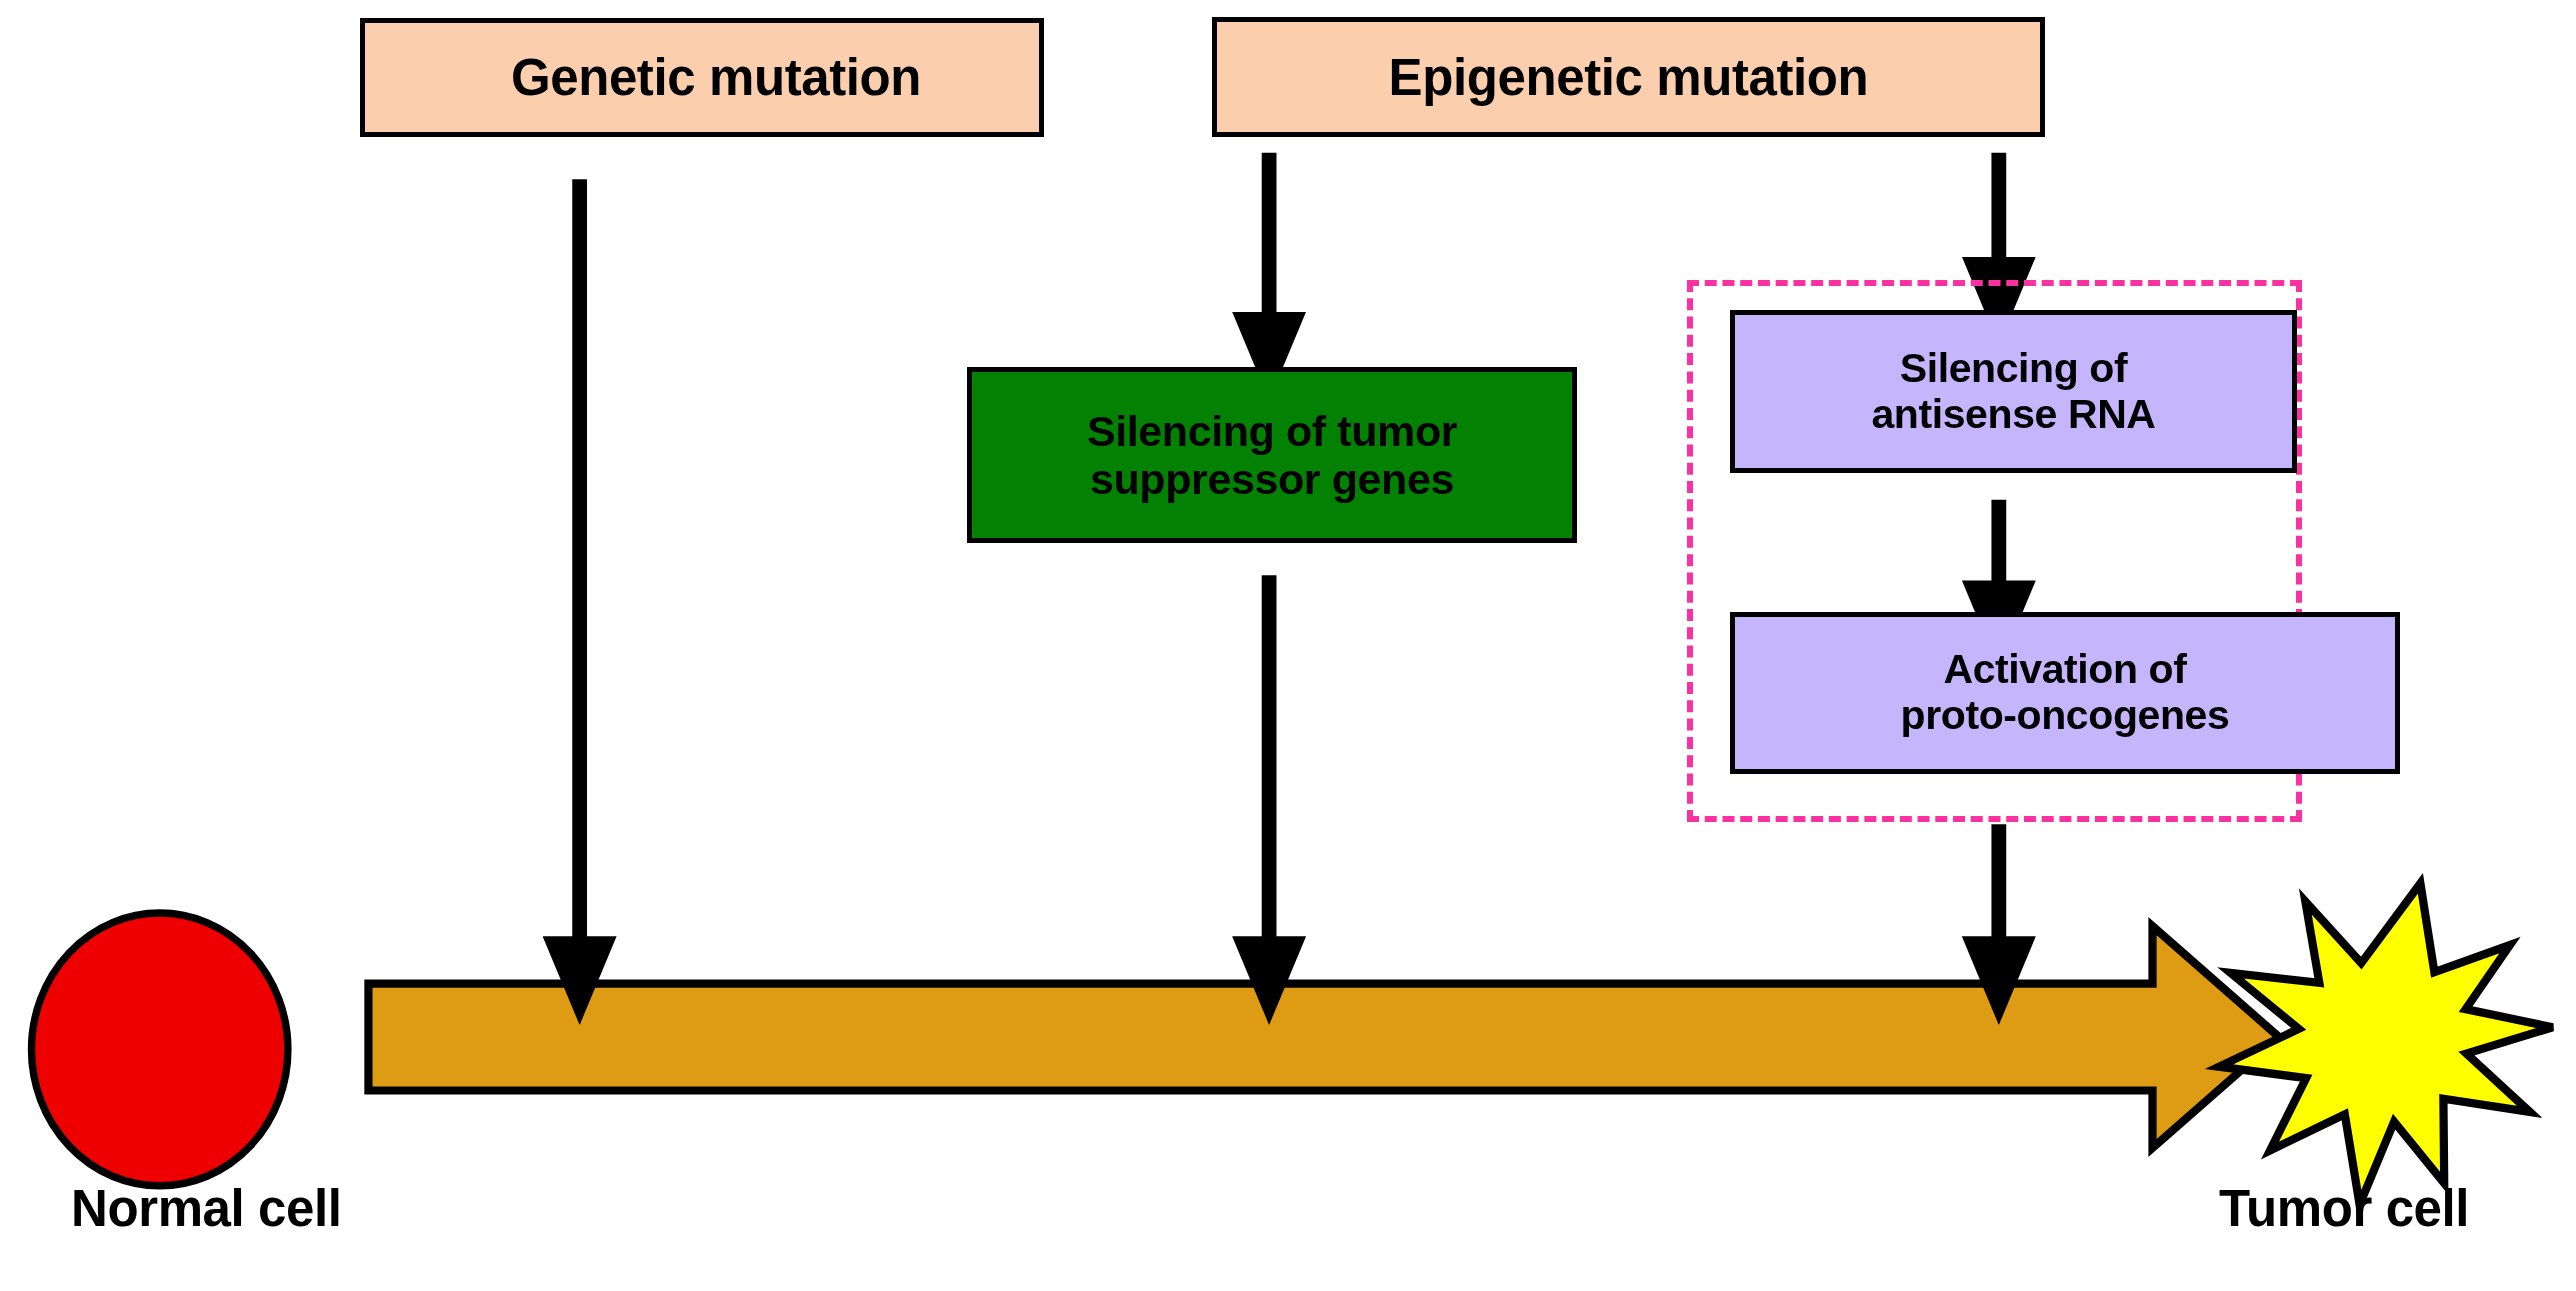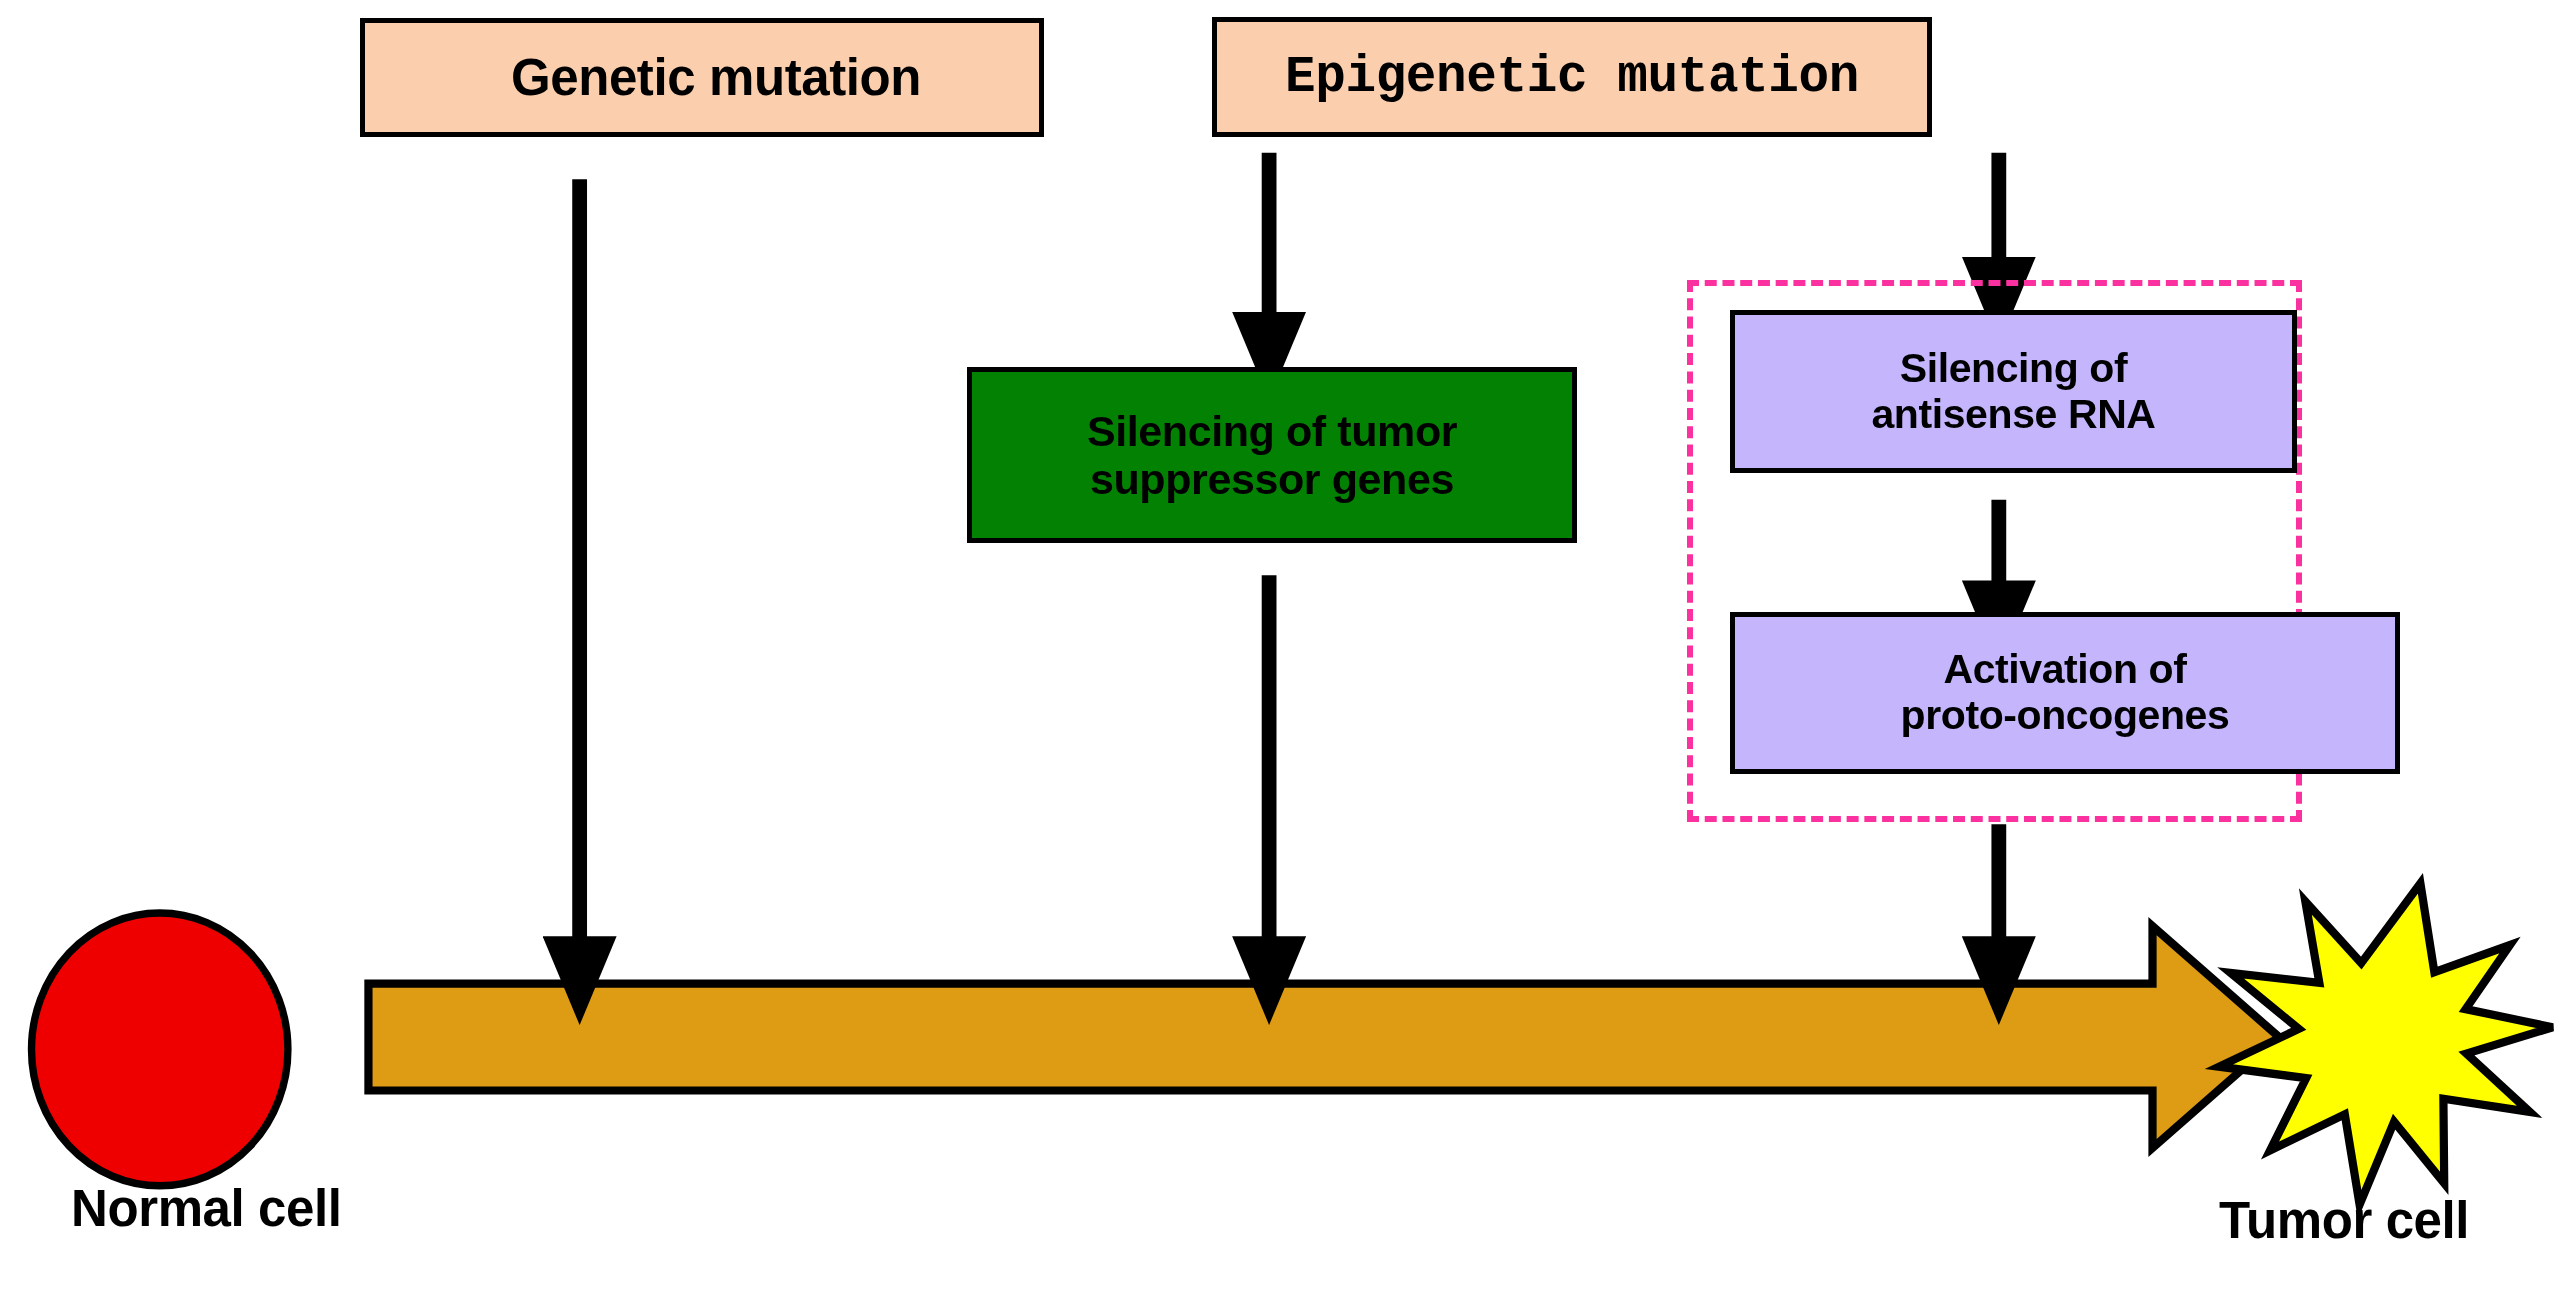--- a/index.html
+++ b/index.html
@@ -55,24 +55,23 @@
     left: 360px;
     top: 18px;
     width: 684px;
     height: 119px;
     font-size: 51px;
     padding-left: 28px;
   }
   .box-epigenetic {
     left: 1212px;
     top: 17.3px;
-    width: 720px;
+    width: 833px;
     height: 120px;
     font-size: 51px;
-    font-family: Liberation Mono, monospace;
   }
   .box-silencing-tsg {
     left: 967px;
     top: 367px;
     width: 610px;
     height: 176px;
     font-size: 43px;
   }
   .box-silencing-asrna {
     left: 1730px;
@@ -115,21 +114,20 @@
     letter-spacing: -0.4px;
   }
   .caption-normal {
     left: 27px;
     top: 1179px;
     margin-left: 44px;
   }
   .caption-tumor {
     left: 2219px;
     top: 1179px;
-    margin-top: 12px;
   }
 </style>
 </head>
 <body>
 
 <div id="diagram-root">
 
   <svg class="canvas" viewBox="0 0 3134 1571" xmlns="http://www.w3.org/2000/svg">
 
     <ellipse cx="194" cy="1277" rx="156" ry="166" fill="#ee0000" stroke="#000000" stroke-width="9"></ellipse>

